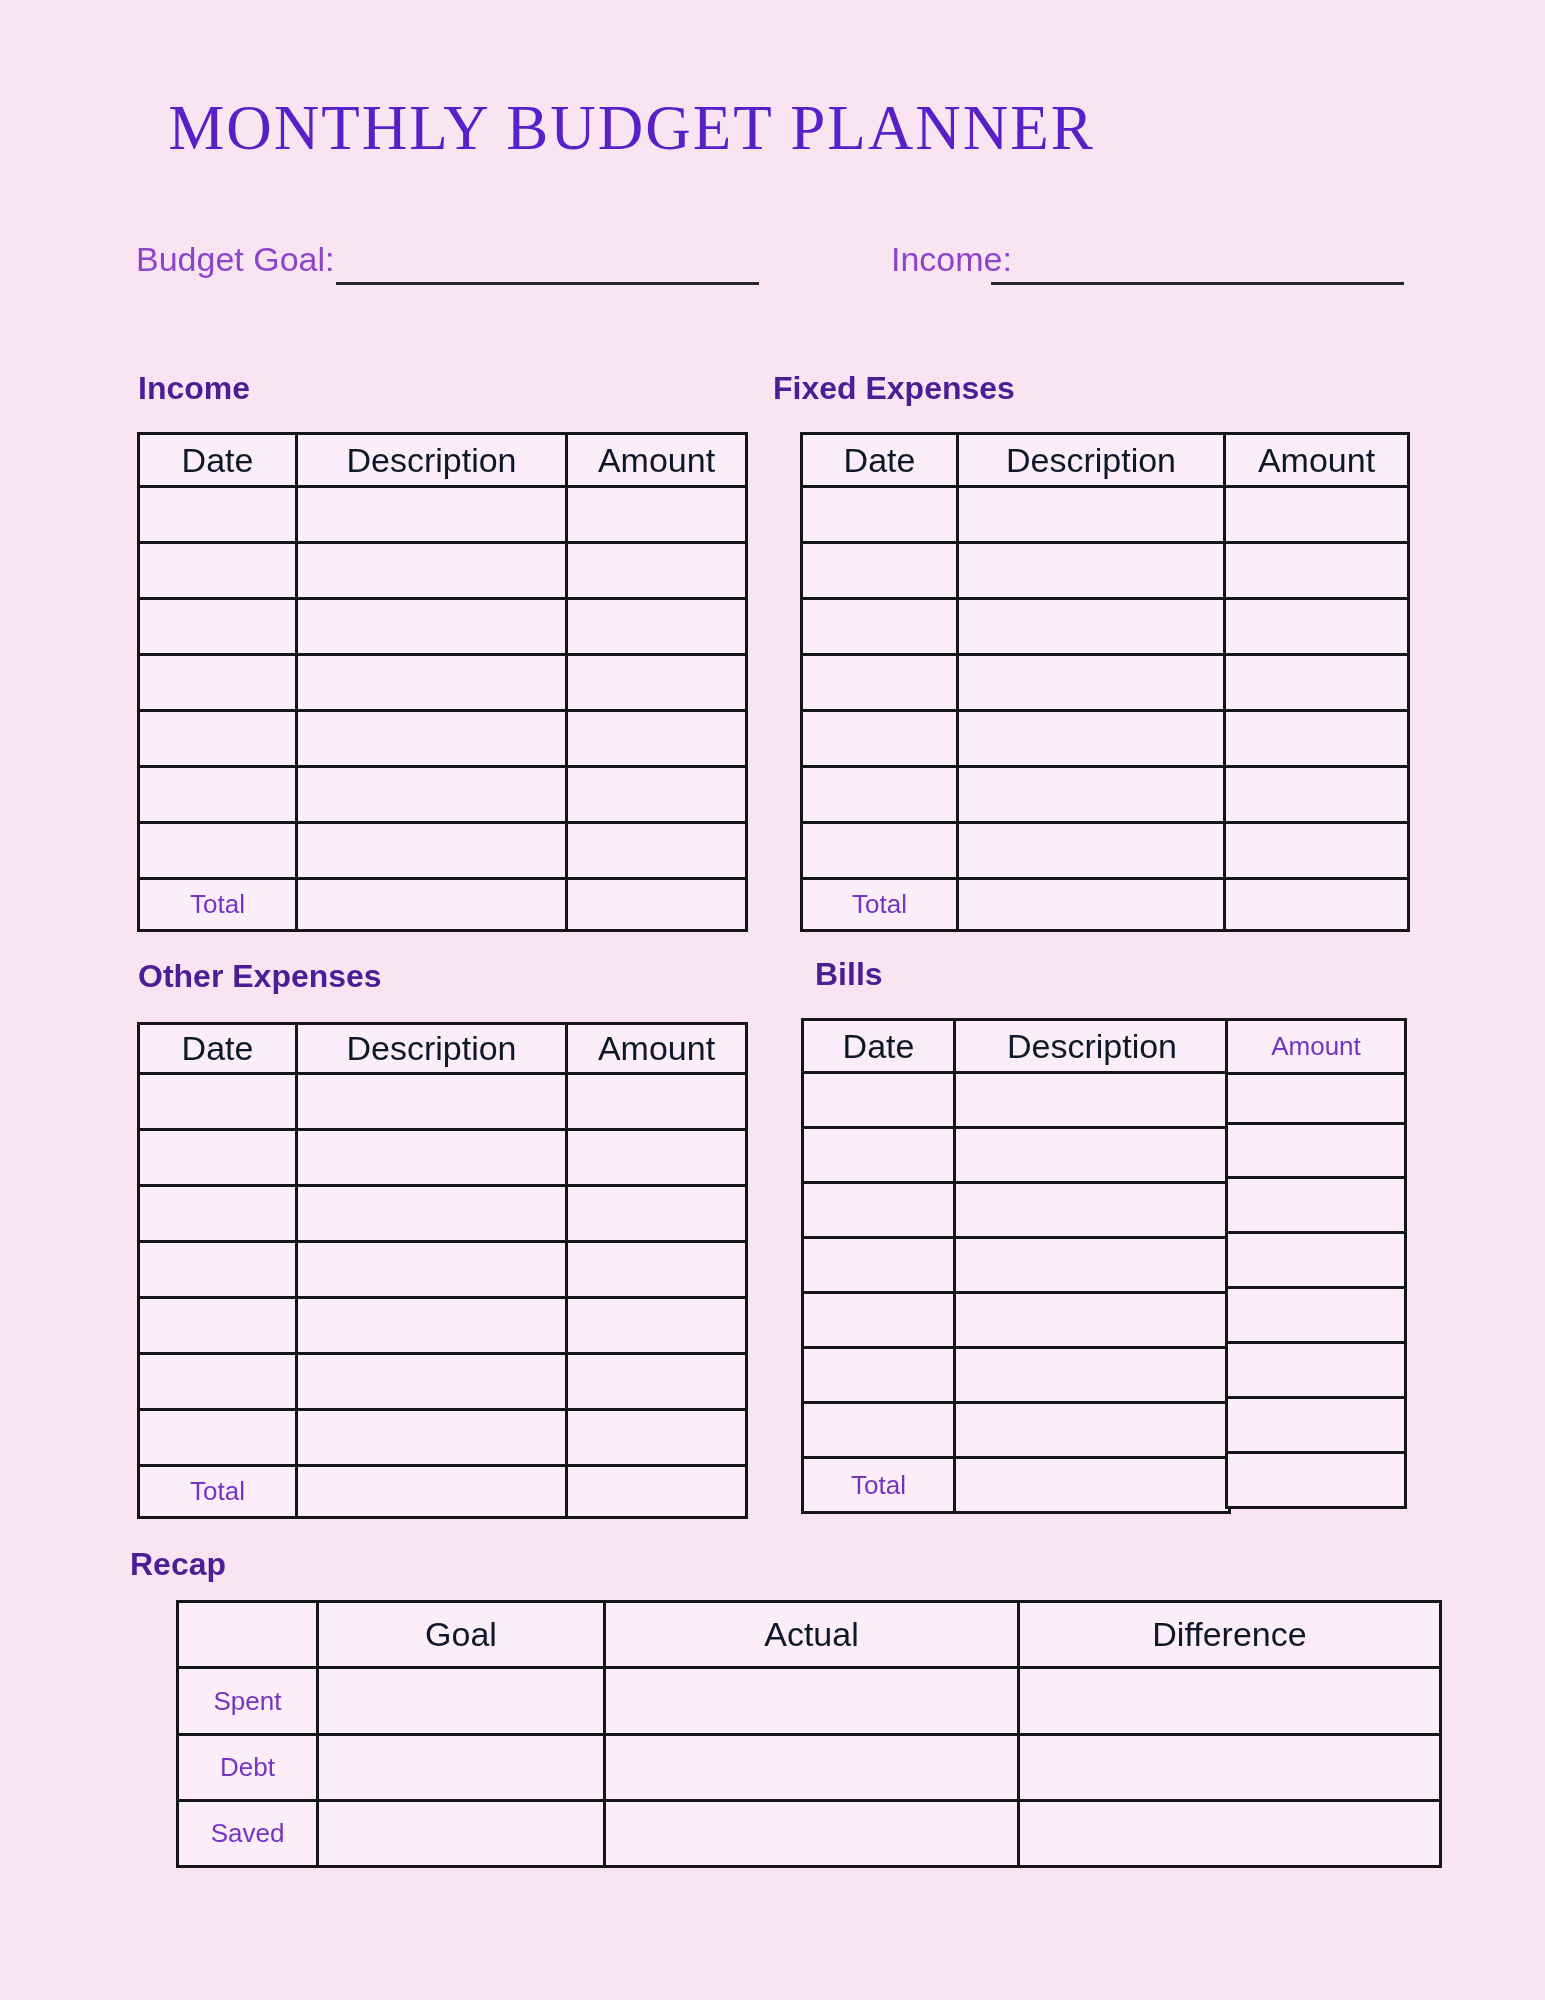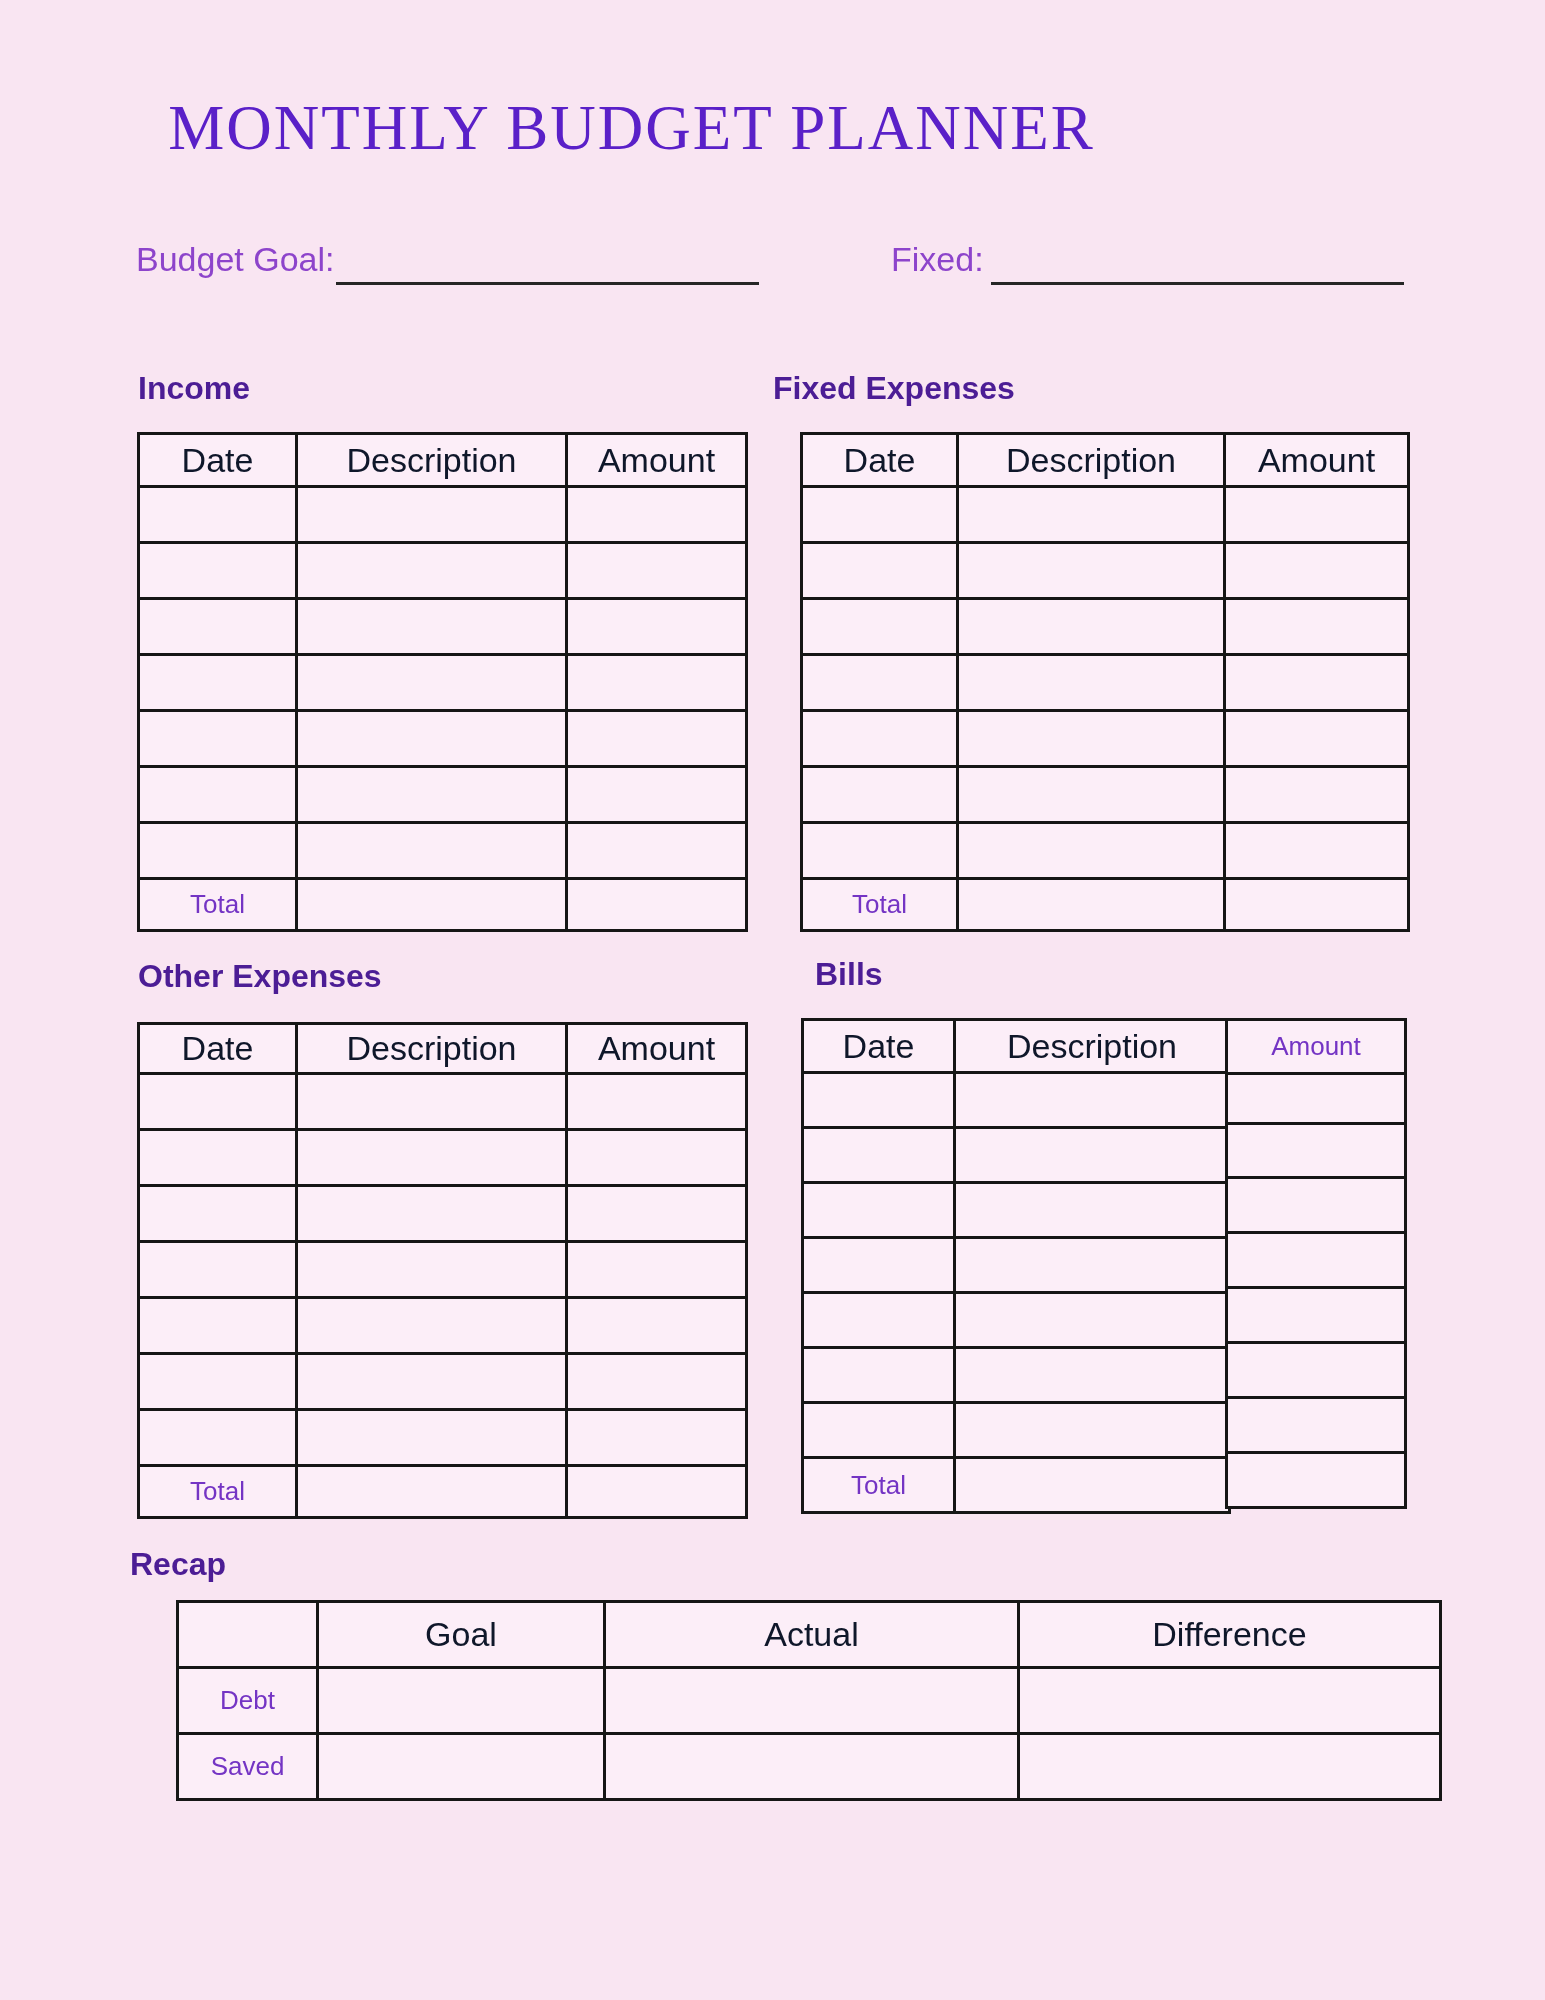--- a/index.html
+++ b/index.html
@@ -59,21 +59,21 @@
   .recap-table .r3{height:66px;}
   .recap-table .r4{height:66px;}
 </style>
 </head>
 <body>
 
 <div class="page-title">MONTHLY BUDGET PLANNER</div>
 
 <div class="fill-label" style="left:136px;top:240px;">Budget Goal:</div>
 <div class="fill-line" style="left:336px;top:246px;width:423px;"></div>
-<div class="fill-label" style="left:891px;top:240px;">Fixed:</div>
+<div class="fill-label" style="left:891px;top:240px;">Income:</div>
 <div class="fill-line" style="left:991px;top:246px;width:413px;"></div>
 
 <div class="section-heading" style="left:138px;top:370px;">Income</div>
 <table style="left:137px;top:432px;width:608px;">
   <colgroup>
       <col style="width:158px">
       <col style="width:270px">
       <col style="width:180px">
     </colgroup>
   <thead>
@@ -313,20 +313,26 @@
     </colgroup>
   <thead>
     <tr>
       <th></th>
       <th>Goal</th>
       <th>Actual</th>
       <th>Difference</th>
     </tr>
   </thead>
   <tbody>
+    <tr class="r2">
+      <td>Spent</td>
+      <td></td>
+        <td></td>
+        <td></td>
+    </tr>
     <tr class="r3">
       <td>Debt</td>
       <td></td>
         <td></td>
         <td></td>
     </tr>
     <tr class="r4">
       <td>Saved</td>
       <td></td>
         <td></td>

